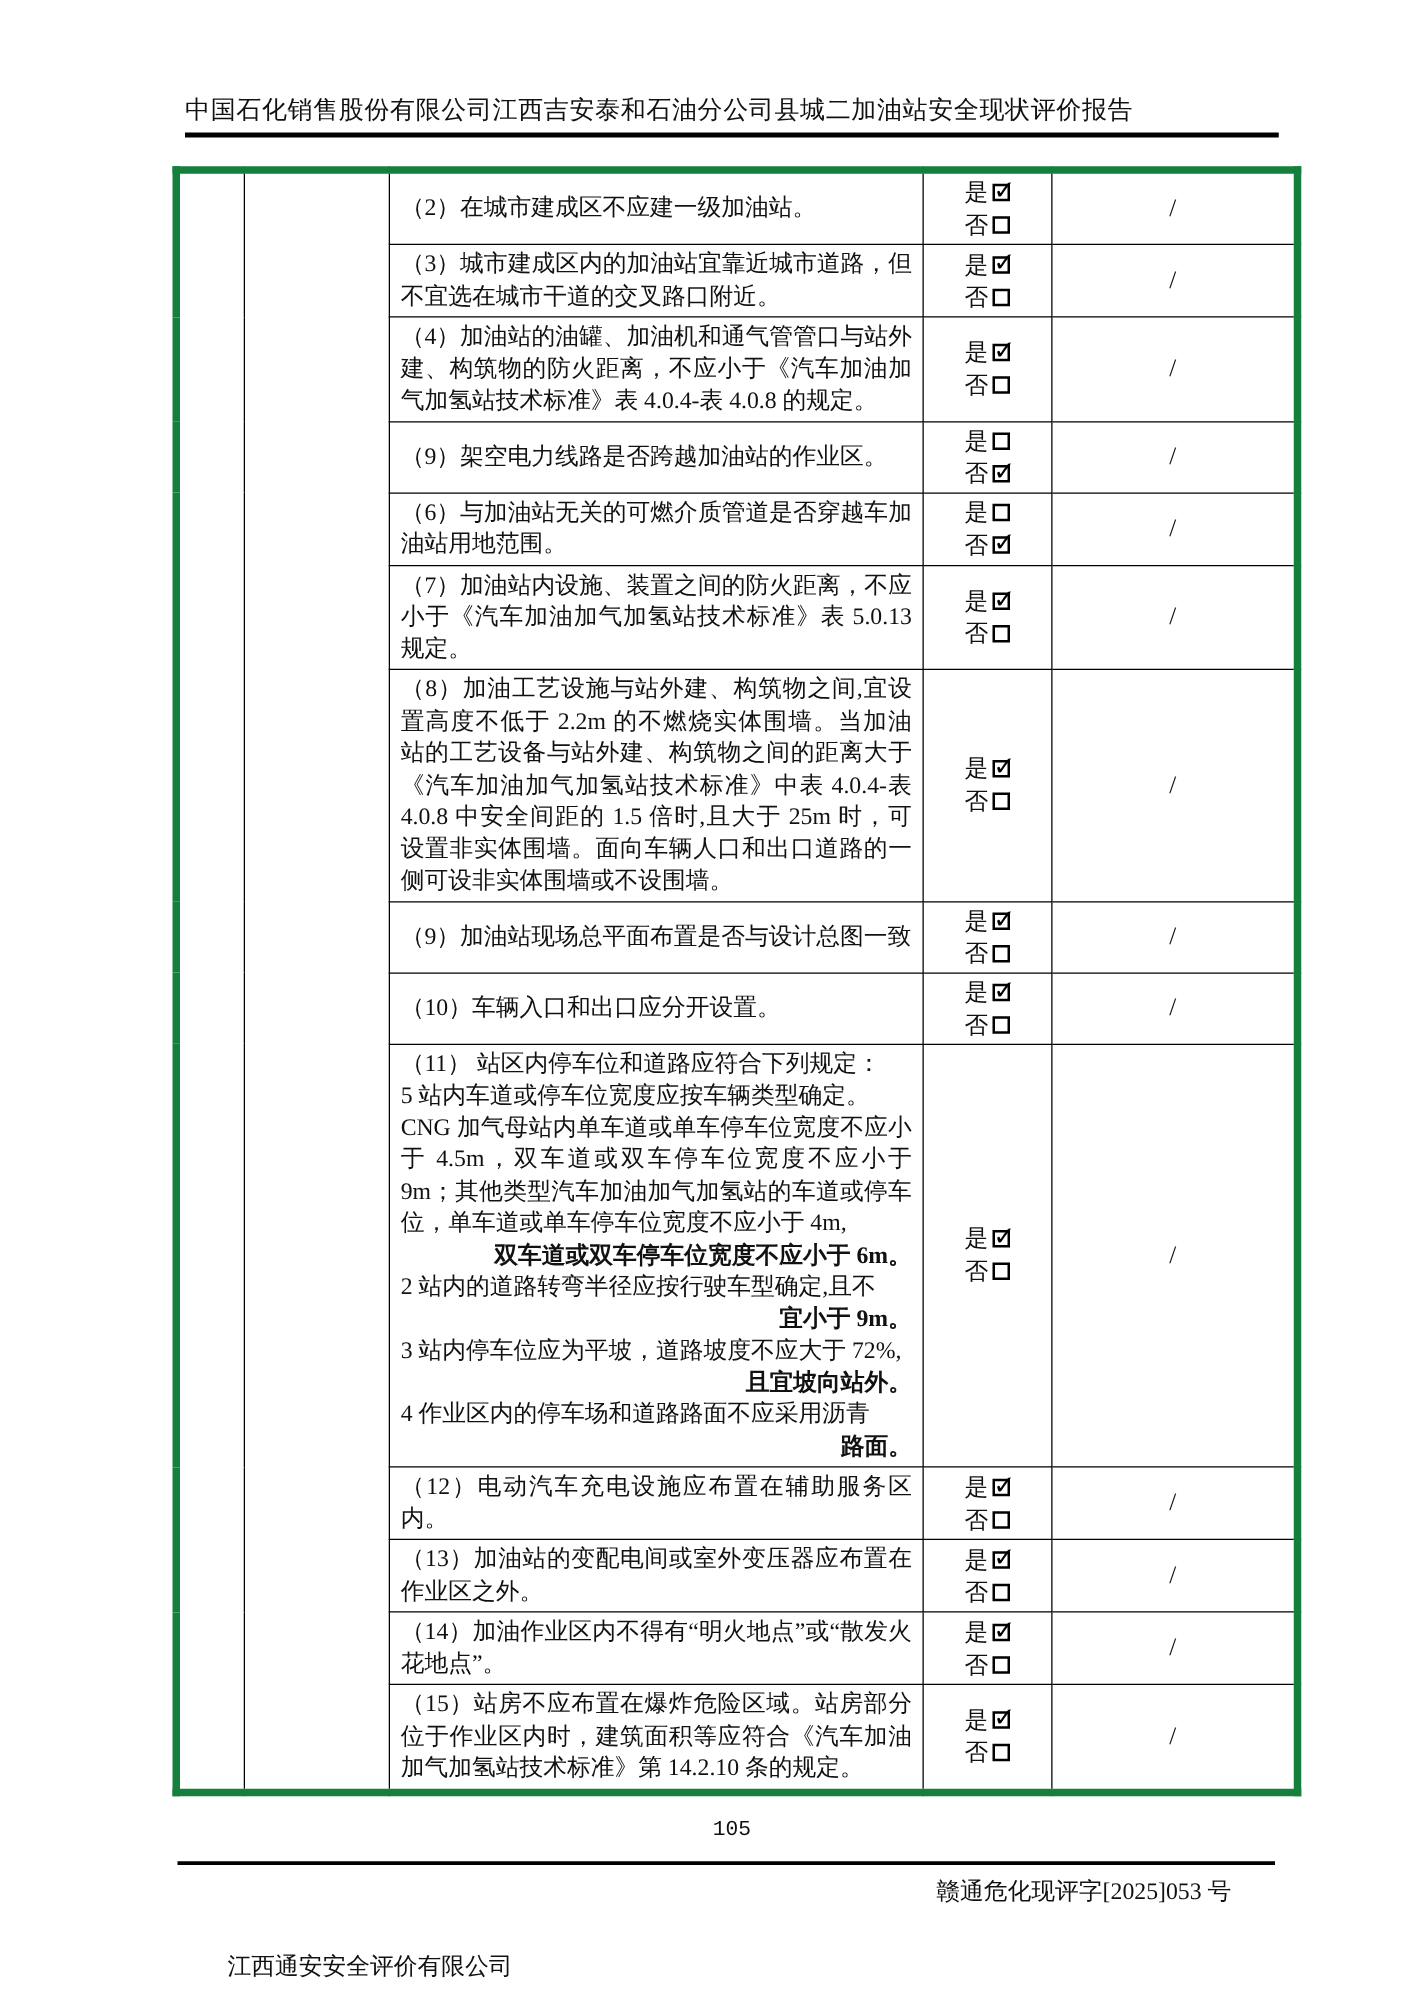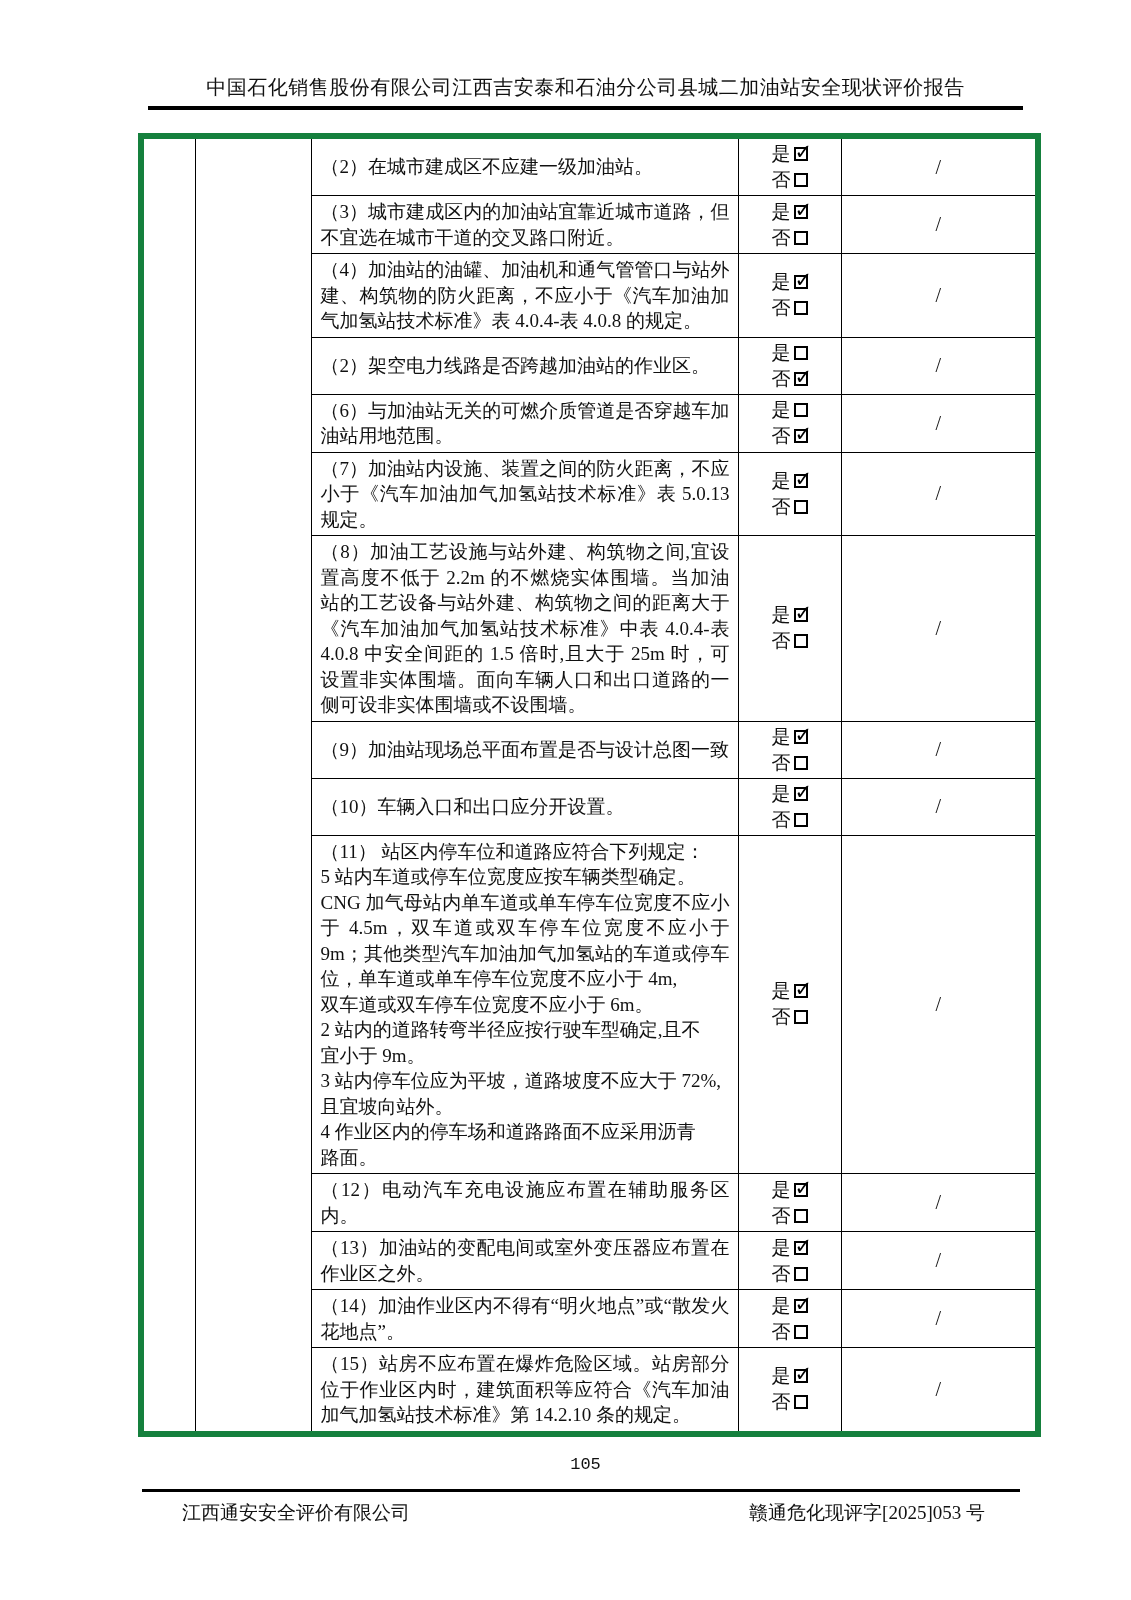--- a/index.html
+++ b/index.html
@@ -7,21 +7,21 @@
   body {
     width: 1131px; height: 1600px;
     background: #ffffff;
     color: #111;
     font-family: "Liberation Serif", "DejaVu Serif", serif;
     position: relative;
     overflow: hidden;
   }
   .header-title {
     position: absolute; top: 74px; left: 148px; width: 875px;
-    text-align: center; font-size: 20px; white-space: nowrap;
+    font-size: 20px; white-space: nowrap;
     letter-spacing: 0.5px;
   }
   .header-rule {
     position: absolute; top: 106px; left: 148px; width: 875px; height: 4px;
     background: #000;
   }
   table.doc-table {
     position: absolute; top: 133px; left: 138px;
     width: 897px; border-collapse: collapse; table-layout: fixed;
     border: 6px solid #15803d;
@@ -31,21 +31,21 @@
   .col-category { width: 116px; }
   .col-item     { width: 427px; }
   .col-check    { width: 103px; }
   .col-result   { width: 197px; }
   .item-cell {
     padding: 3px 8px 3px 9px;
     font-size: 19px; line-height: 25.5px;
     text-align: justify;
   }
   .item-cell .line { min-height: 25.5px; }
-  .item-cell .line.center { text-align: left; }
+  .item-cell .line.center { text-align: right; font-weight: bold; }
   .chk-cell { padding: 2px 0; }
   .chk-row {
     display: flex; align-items: center; justify-content: center;
     height: 26px; font-size: 19px; gap: 1px;
   }
   .box {
     width: 14px; height: 14px; border: 2px solid #000;
     display: inline-block; position: relative; margin-left: 2px;
     background: #fff;
   }
@@ -58,21 +58,21 @@
   .res-cell { text-align: center; font-size: 20px; }
   .page-number {
     position: absolute; top: 1455px; left: 148px; width: 875px;
     text-align: center; font-size: 17px; font-family: Liberation Mono, monospace;
   }
   .footer-rule {
     position: absolute; top: 1489px; left: 142px; width: 878px; height: 3px;
     background: #000;
   }
   .footer-left {
-    position: absolute; top: 1500px; left: 182px; font-size: 19px;
+    position: absolute; top: 1560px; left: 182px; font-size: 19px;
   }
   .footer-right {
     position: absolute; top: 1500px; right: 146px; font-size: 19px;
   }
 </style>
 </head>
 <body>
 
 <div class="header-title">中国石化销售股份有限公司江西吉安泰和石油分公司县城二加油站安全现状评价报告</div>
 <div class="header-rule"></div>
@@ -124,21 +124,21 @@
             <span class="box checked"></span>
       </div>
       <div class="chk-row">
         <span>否</span>
             <span class="box"></span>
       </div>
     </td>
     <td class="res-cell">/</td>
   </tr>
       <tr>
-    <td class="item-cell">（2）架空电力线路是否跨越加油站的作业区。</td>
+    <td class="item-cell">（9）架空电力线路是否跨越加油站的作业区。</td>
     <td class="chk-cell">
       <div class="chk-row">
         <span>是</span>
             <span class="box"></span>
       </div>
       <div class="chk-row">
         <span>否</span>
             <span class="box checked"></span>
       </div>
     </td>

